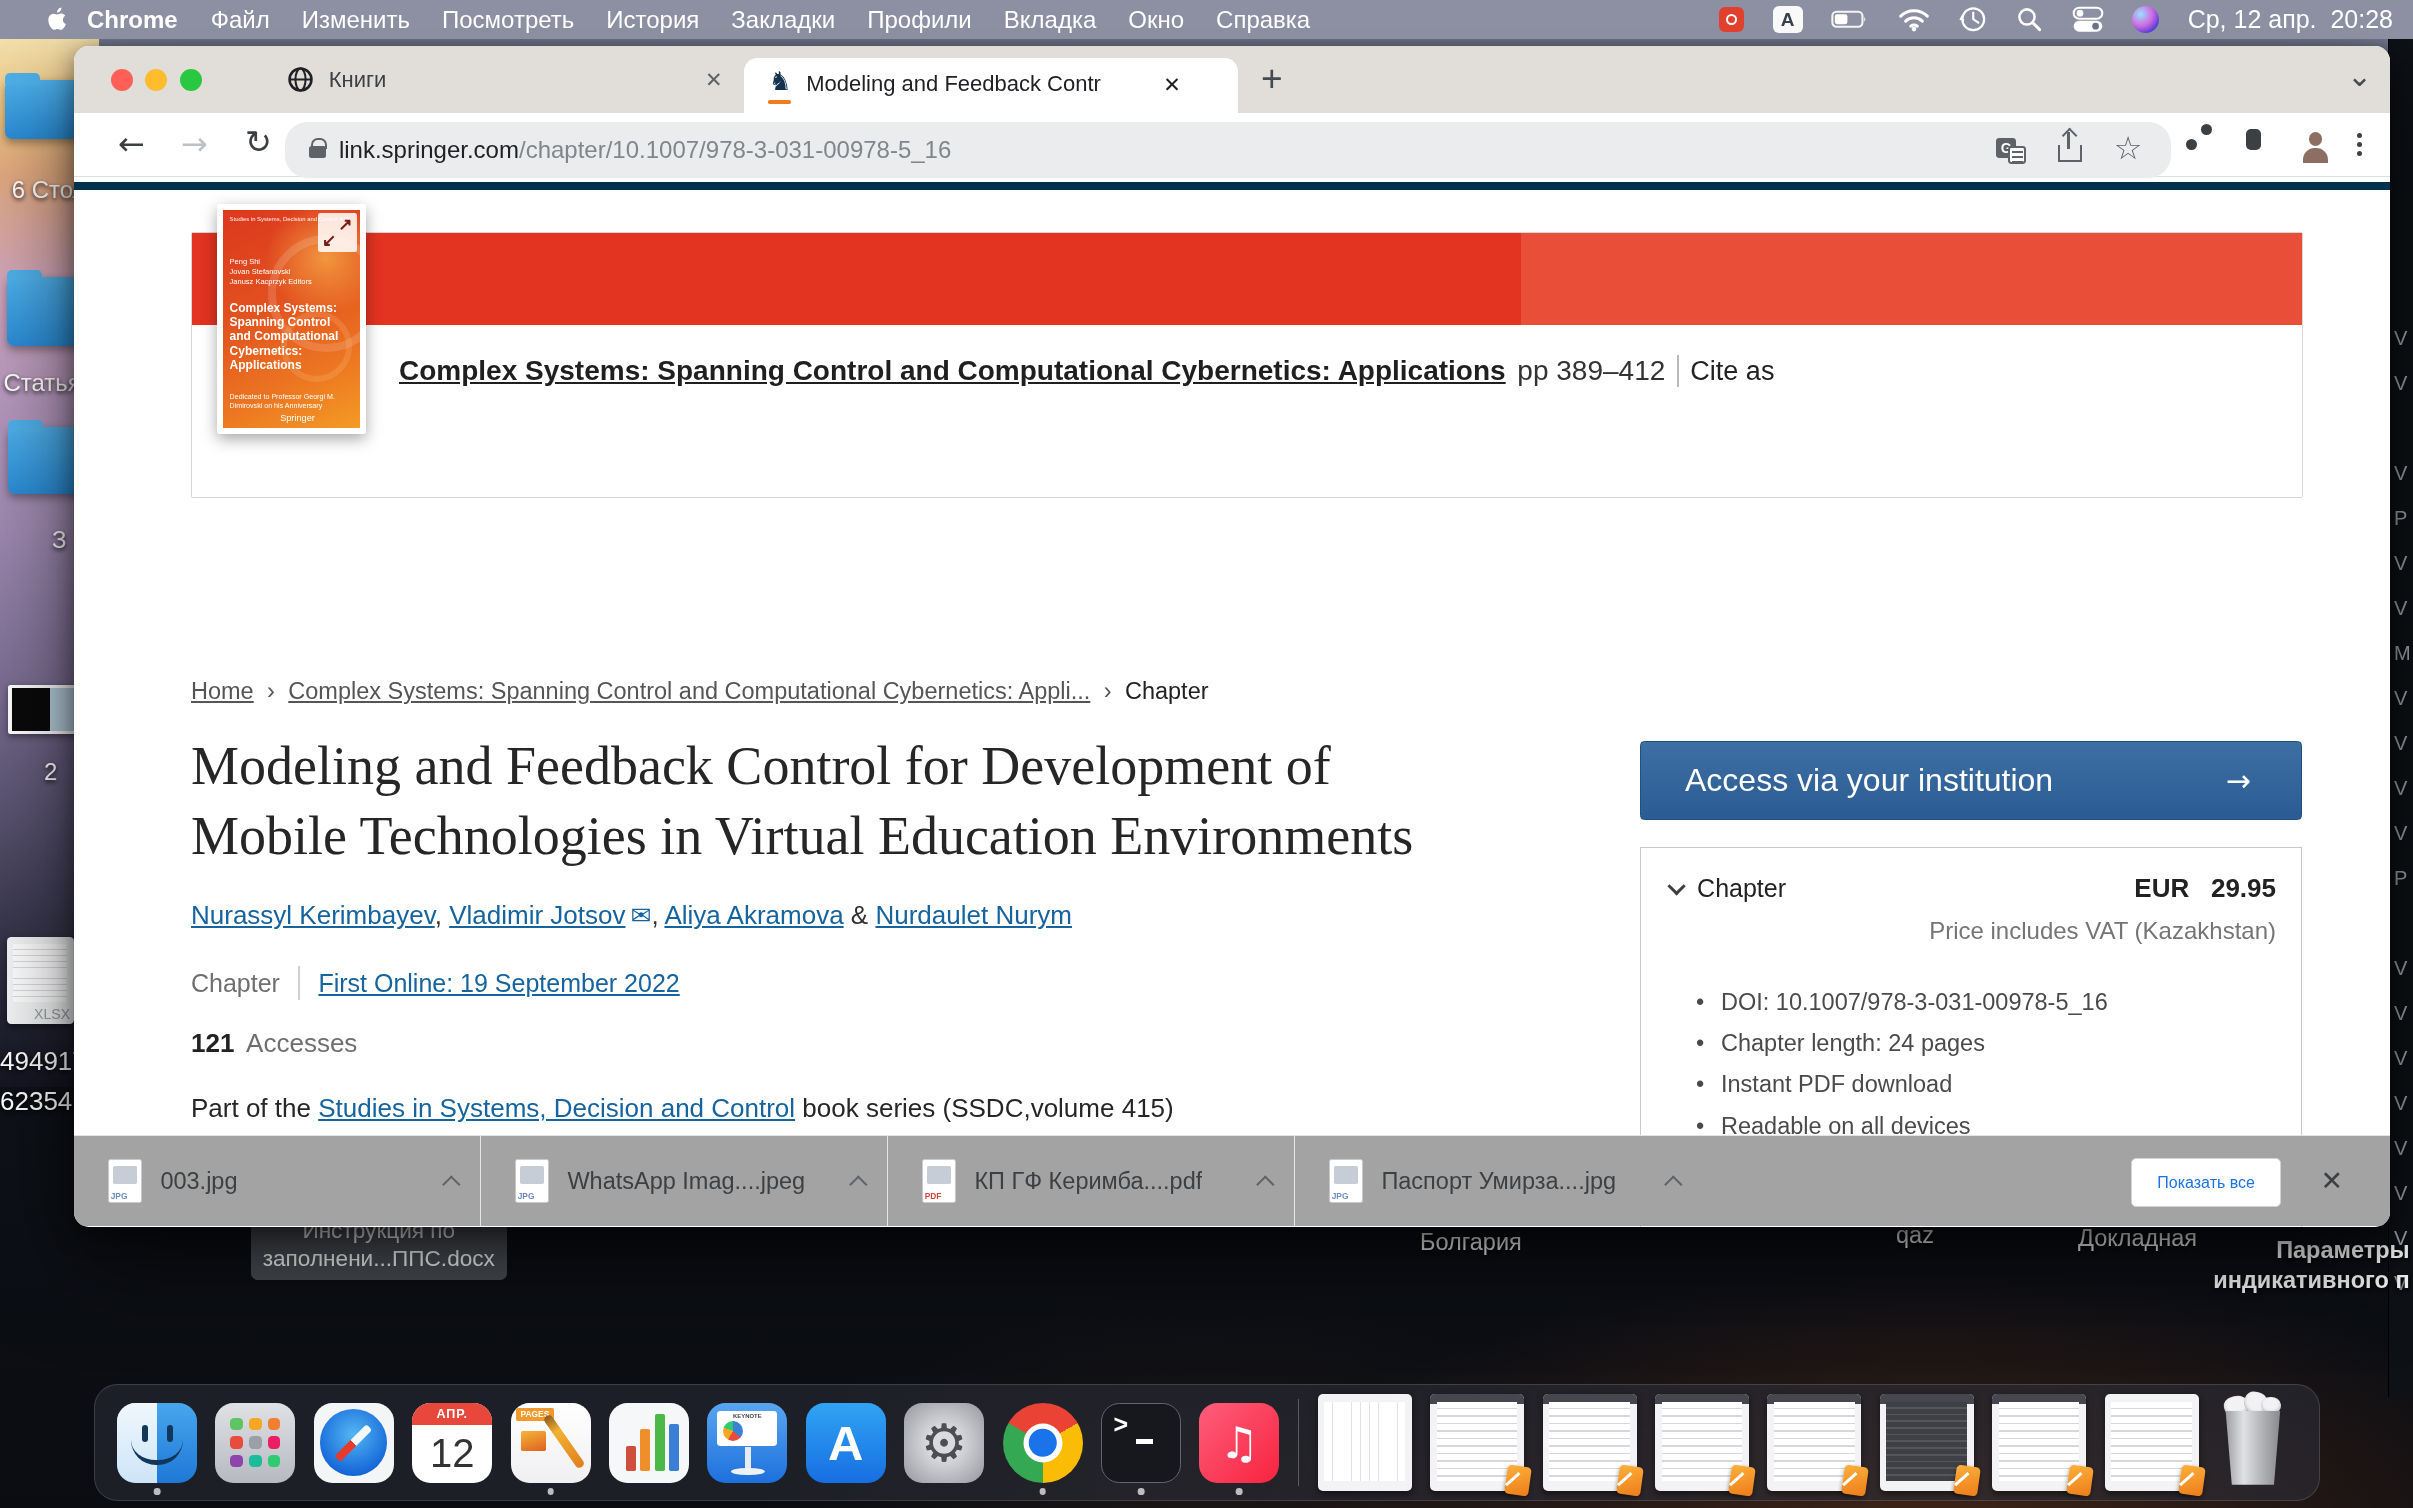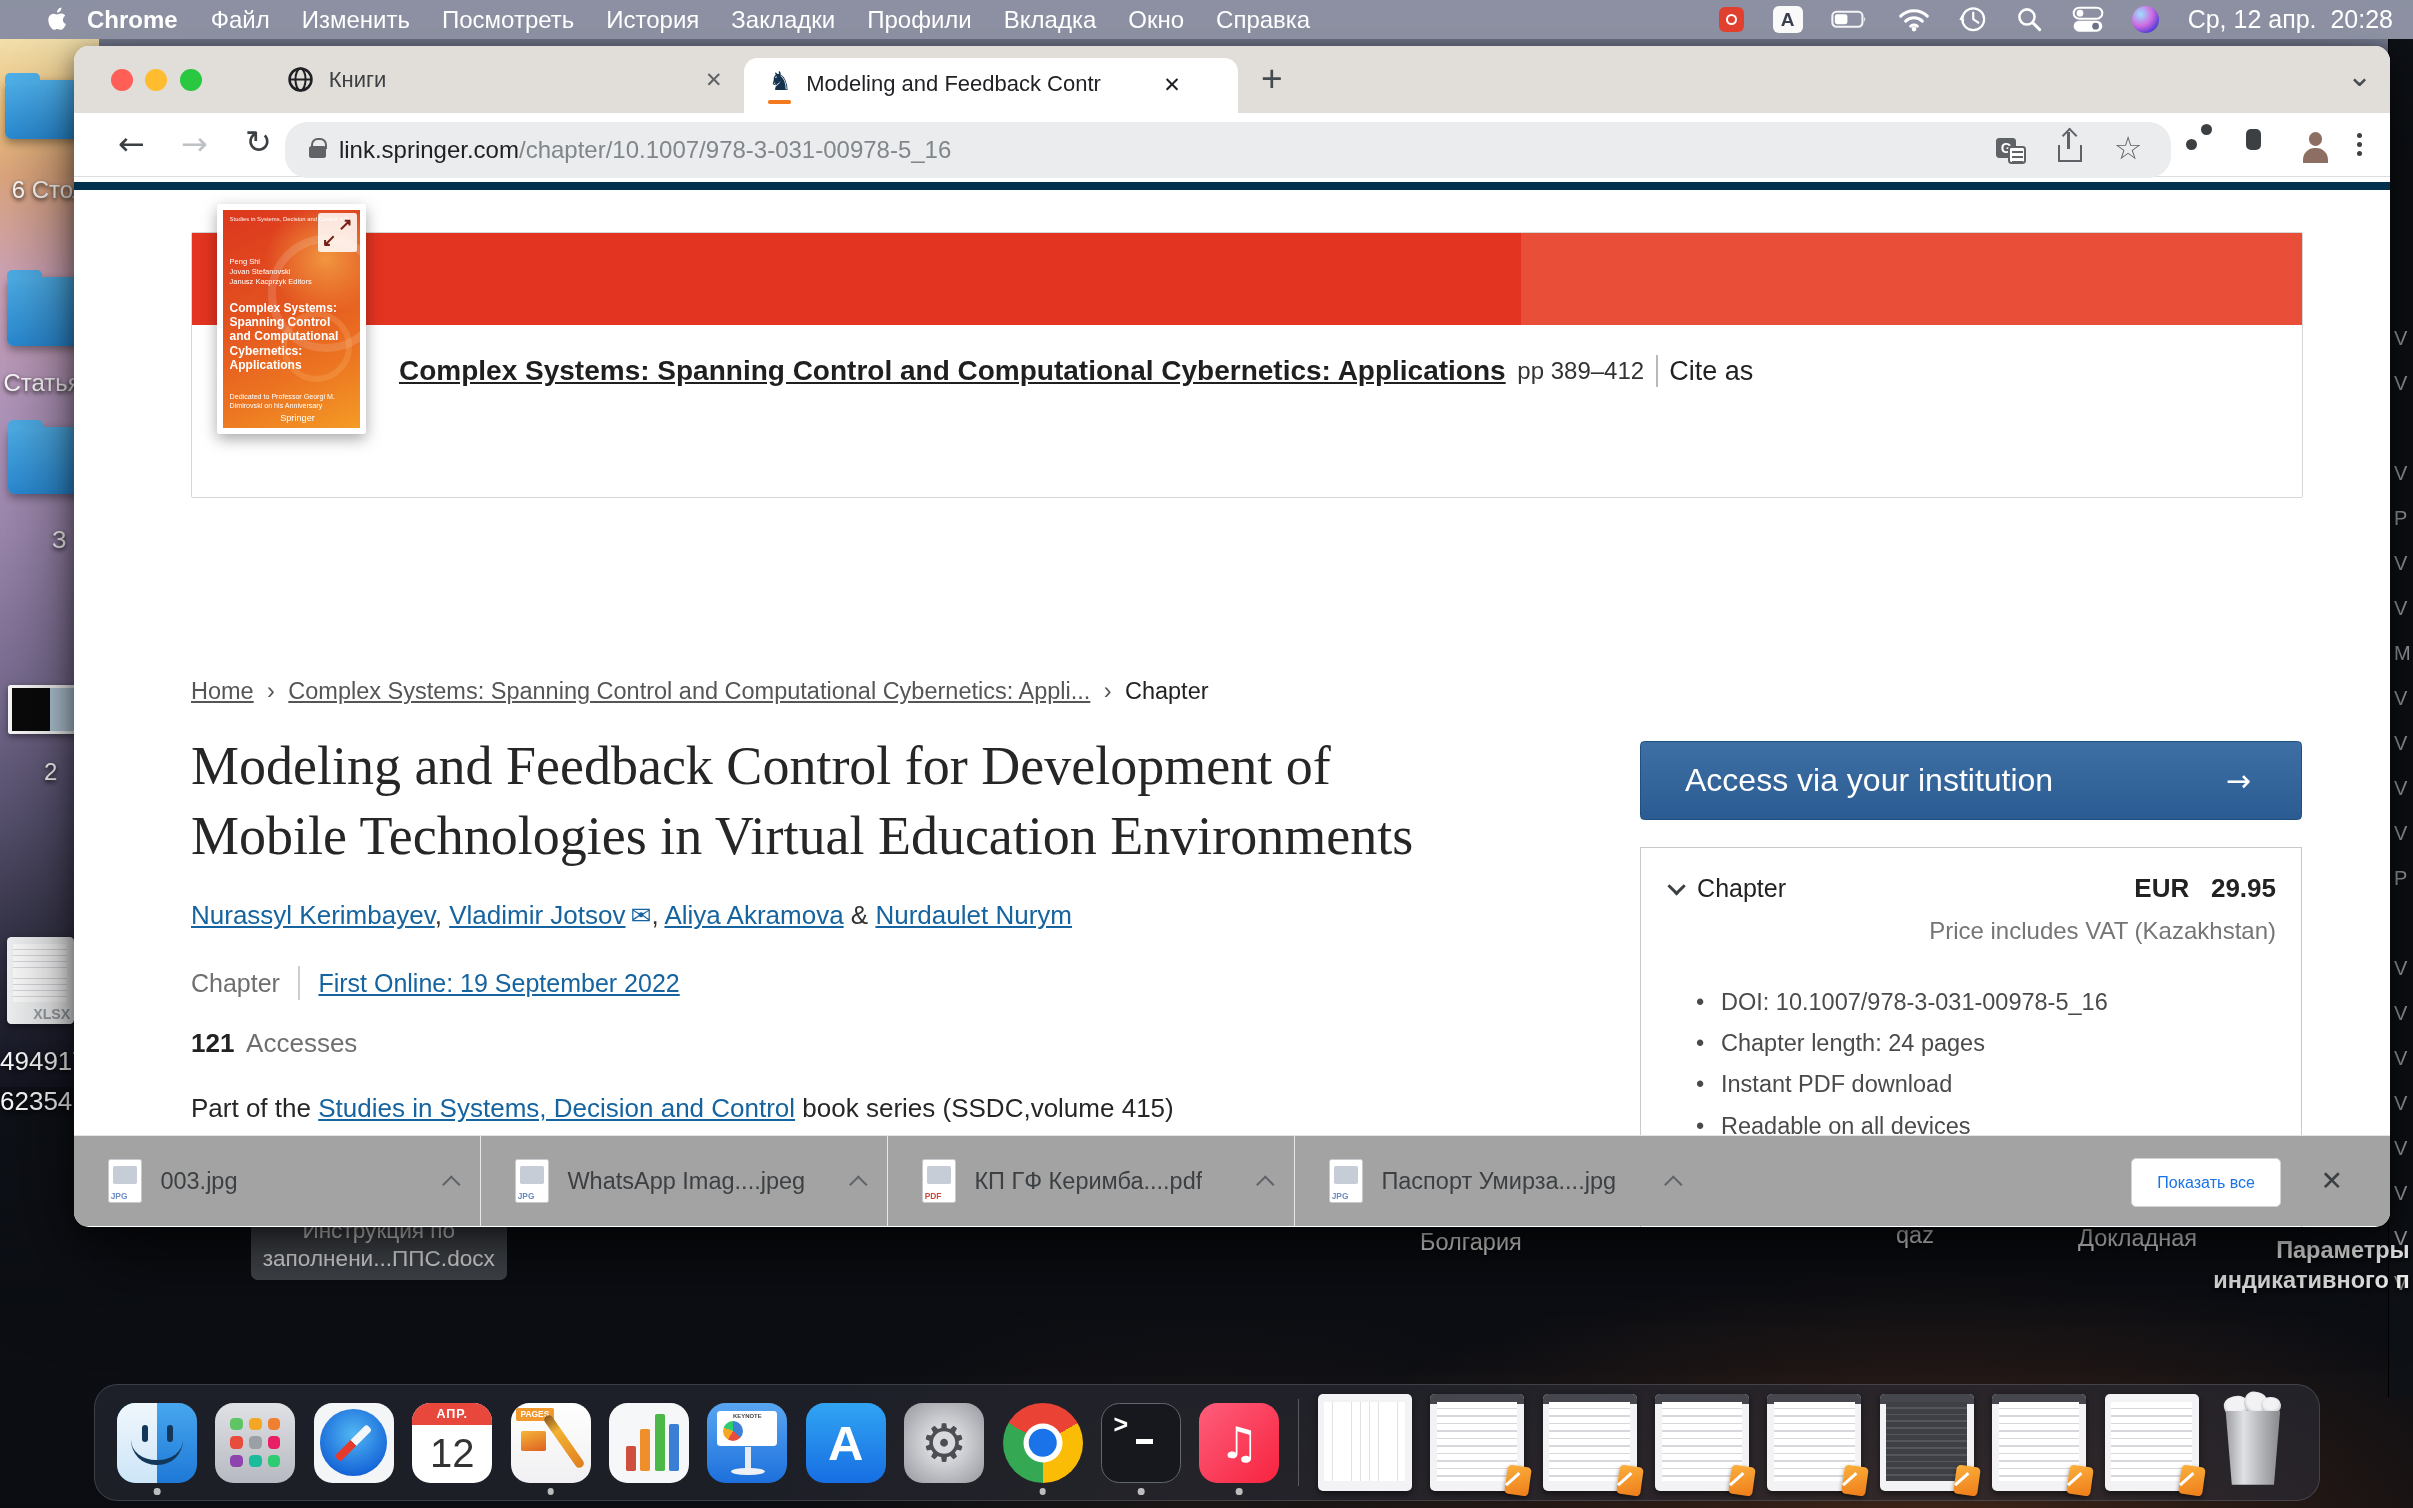--- a/index.html
+++ b/index.html
@@ -73,21 +73,21 @@
 .cv-series{position:absolute;left:6.7px;top:5.9px;font-size:5.9px;color:#fff;opacity:.95}
 .cv-auth{position:absolute;left:6.7px;top:47px;font-size:7.5px;line-height:10px;color:#fff}
 .cv-title{position:absolute;left:6.7px;top:91px;width:109px;font-size:12px;line-height:14.2px;font-weight:700;color:#fff;z-index:2}
 .cv-ded{position:absolute;left:6.7px;top:183px;width:117px;font-size:7.1px;line-height:9.2px;color:#fff}
 .cv-pub{position:absolute;left:12px;right:0;bottom:5px;text-align:center;font-size:9.2px;color:#fff}
 .expand{position:absolute;right:3.4px;top:3.4px;width:39px;height:39px;background:rgba(255,255,255,.85);border-radius:2.5px;color:#7a1d12;z-index:3}
 .expand .ne{position:absolute;right:4.2px;top:0.8px;font-size:17px;font-weight:700}
 .expand .sw{position:absolute;left:4.2px;bottom:0.8px;font-size:17px;font-weight:700}
 .bannertitle{position:absolute;left:207px;top:122px;display:flex;align-items:center;gap:11.7px;white-space:nowrap}
 .bt-link{font-size:28px;font-weight:700;color:#1f1f1f;text-decoration:underline}
-.bt-pp{font-size:24px;color:#333}
+.bt-pp{font-size:28px;color:#333}
 .vbar{width:1.7px;height:32px;background:#b9b9b9}
 .bt-cite{font-size:27px;color:#222;}
 .crumbs{position:absolute;left:117px;top:500px;font-size:23.5px;color:#555;display:flex;align-items:center;gap:13.4px;white-space:nowrap}
 .crumbs a{color:#555;text-decoration:underline}
 .crumbs .cur{color:#222}
 .h1{position:absolute;left:117px;top:553px;font-family:"Liberation Serif",serif;font-weight:500;font-size:54px;line-height:70px;color:#262626}
 .authors{position:absolute;left:117px;top:722px;font-size:26px;color:#333}
 .authors a{color:#15639f;text-decoration:underline}
 .mail{color:#15639f;font-family:"DejaVu Sans",sans-serif;font-size:25px;padding-left:5px}
 .metarow{position:absolute;left:117px;top:788px;display:flex;align-items:center;gap:18.4px;font-size:25px}
@@ -124,21 +124,21 @@
 .showall{position:absolute;right:109px;top:22px;height:49px;padding:15px 25px;border:0.8px solid #d0d3d8;border-radius:5px;background:#fff;color:#1a73e8;font-size:16px;display:flex;align-items:center}
 .dlclose{position:absolute;right:47px;top:28.5px;font-size:27px;color:#3c4043;font-family:"DejaVu Sans",sans-serif}
 
 .dicon-label{position:absolute;color:#fff;font-size:24px;text-shadow:0 1.7px 4.2px rgba(0,0,0,.85);white-space:nowrap}
 .dfolder{position:absolute;width:80px;height:59px;background:linear-gradient(180deg,#4fb0ea,#2a8cd6);border-radius:6.7px;box-shadow:0 3.4px 8.4px rgba(0,0,0,.35)}
 .dfolder::before{content:"";position:absolute;top:-7.5px;left:0;width:35px;height:11px;background:#4fb0ea;border-radius:5px 5px 0 0}
 .dimg{position:absolute;width:77px;height:49px;background:#fff;border-radius:2.5px;padding:3.4px;box-shadow:0 2.5px 6.7px rgba(0,0,0,.4)}
 .dimg .scr{width:100%;height:100%;background:linear-gradient(90deg,#0a0a0a 0 55%,#b9cfe0 55% 100%)}
 .dxlsx{position:absolute;width:67px;height:87px;background:#f4f5f6;border-radius:4.2px;box-shadow:0 2.5px 6.7px rgba(0,0,0,.4);overflow:hidden}
 .dxlsx .grid{position:absolute;inset:6.7px 6.7px 22px 6.7px;background:repeating-linear-gradient(180deg,#fff 0 5px,#d9dce0 5px 5.9px),repeating-linear-gradient(90deg,rgba(255,255,255,0) 0 8.4px,rgba(180,185,190,.6) 8.4px 9.2px)}
-.dxlsx .tag{position:absolute;right:3.4px;bottom:1.7px;font-size:14.2px;font-weight:700;color:#9aa0a6}
+.dxlsx .tag{position:absolute;right:3.4px;bottom:1.7px;font-size:14.2px;font-weight:400;color:#9aa0a6}
 .sel-label{position:absolute;background:rgba(92,96,102,.78);border-radius:6.7px;color:#fff;font-size:22.6px;line-height:28.5px;text-align:center;padding:6.7px 11.7px;text-shadow:none}
 
 .dock{position:absolute;left:94px;top:1384px;width:2226px;height:117px;background:rgba(46,47,58,.55);border:0.8px solid rgba(255,255,255,.14);border-radius:23.5px;display:flex;align-items:center;padding:0 22px;gap:18.4px;z-index:20}
 .dkitem{position:relative;flex:none}
 .ic{width:80px;height:80px;border-radius:18.4px;position:relative;overflow:hidden}
 .rundot{position:absolute;left:50%;transform:translateX(-50%);bottom:-12.6px;width:6.7px;height:6.7px;border-radius:50%;background:rgba(255,255,255,.7)}
 .ic-finder{background:linear-gradient(180deg,#47a7ee,#1e78d7)}
 .ic-finder::before{content:"";position:absolute;left:0;top:0;bottom:0;width:40px;background:linear-gradient(180deg,#f0f7fd,#cde5f7)}
 .ic-finder .eye{position:absolute;top:22px;width:5.9px;height:17.6px;border-radius:3.4px;background:#13375a}
 .ic-finder .smile{position:absolute;left:14.2px;right:14.2px;top:37px;height:25px;border-bottom:5.9px solid #13375a;border-radius:0 0 39px 39px}

